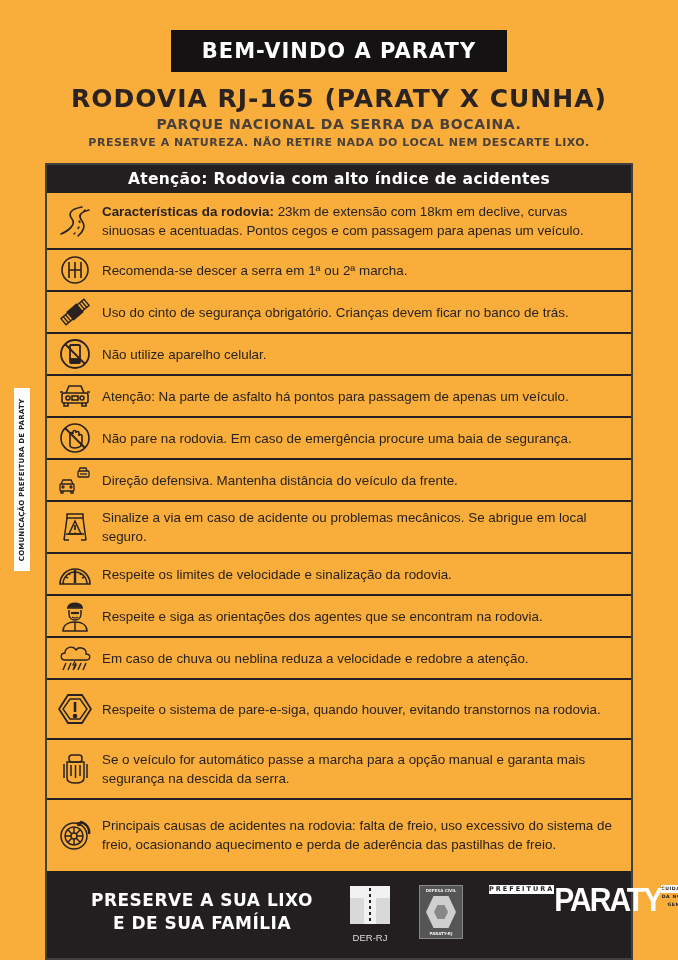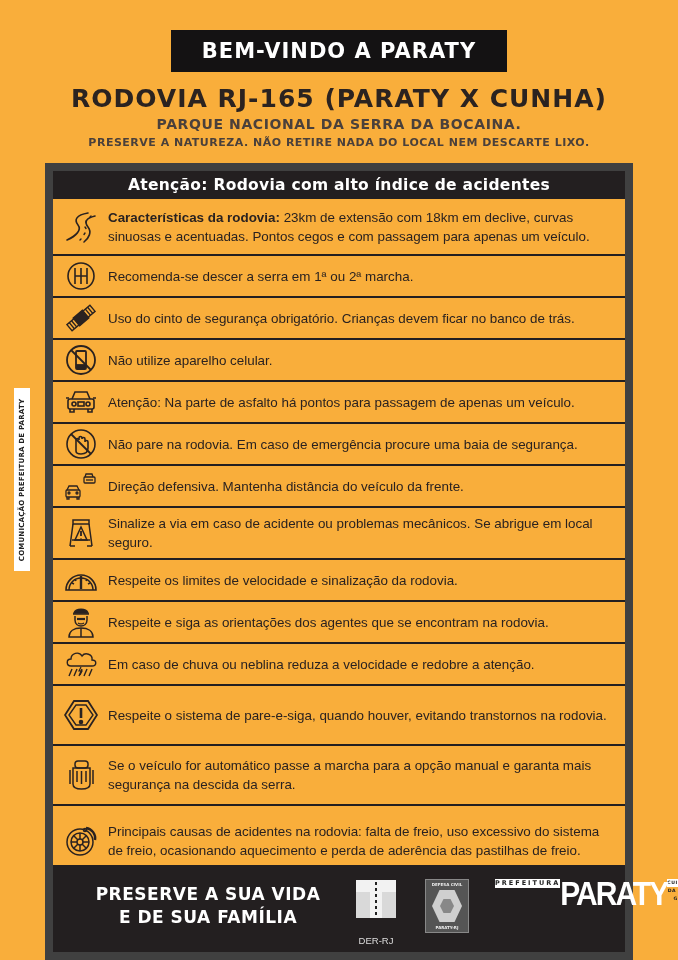--- a/index.html
+++ b/index.html
@@ -31,21 +31,21 @@
   .side-tag {
     position: absolute; left: 14px; top: 388px; width: 16px; height: 183px;
     background: #fff; display: flex; align-items: center; justify-content: center;
   }
   .side-tag span {
     transform: rotate(-90deg); white-space: nowrap;
     font-size: 7px; font-weight: bold; color: #222; letter-spacing: 0.2px;
   }
   .panel {
     position: absolute; left: 45px; top: 163px; width: 588px; height: 797px;
-    border: 8px solid #404040; background: #f9ae3b;
+    border: 2px solid #404040; background: #f9ae3b;
   }
   .panel-header {
     height: 28px; background: #231f20; color: #fff;
     display: flex; align-items: center; justify-content: center;
     font-weight: bold; font-size: 15.5px; letter-spacing: 0.3px;
   }
   .rows { display: flex; flex-direction: column; }
   .row {
     display: flex; align-items: center;
     border-bottom: 2px solid #231f20;
@@ -71,21 +71,21 @@
     color: #fff; font-weight: bold; font-size: 17px; line-height: 23px; letter-spacing: 0.5px;
   }
   .logo-der {
     position: absolute; left: 303px; top: 15px; width: 40px; height: 54px;
   }
   .logo-der .blk { width: 40px; height: 38px; background: #d9d9d9; position: relative; }
   .logo-der .blk .t1 { position: absolute; left: 0; top: 0; width: 40px; height: 12px; background:#f2f2f2; }
   .logo-der .blk .t2 { position: absolute; left: 14px; top: 0; width: 12px; height: 38px; background:#f2f2f2; }
   .logo-der .blk .dash { position: absolute; left: 19px; top: 2px; width: 2px; height: 34px;
      background: repeating-linear-gradient(#222 0 3px, transparent 3px 6px); }
-  .logo-der .lbl { color: #ddd; font-family: "Liberation Sans", sans-serif; font-size: 9.5px; text-align: center; margin-top: 17px; }
+  .logo-der .lbl { color: #ddd; font-family: "Liberation Sans", sans-serif; font-size: 9.5px; text-align: center; margin-top: 8px; }
   .logo-dc {
     position: absolute; left: 372px; top: 14px; width: 44px; height: 54px;
     background: #555; border: 1px solid #888;
     display: flex; flex-direction: column; align-items: center; justify-content: space-between;
     padding: 2px 0;
   }
   .logo-dc .tiny { font-size: 4px; color: #eee; font-weight: bold; }
   .logo-dc .emblem { width: 30px; height: 32px; background: #cfcfcf; clip-path: polygon(25% 0,75% 0,100% 50%,75% 100%,25% 100%,0 50%); display:flex; align-items:center; justify-content:center; }
   .logo-dc .emblem div { width: 14px; height: 14px; background:#888; clip-path: polygon(25% 0,75% 0,100% 50%,75% 100%,25% 100%,0 50%); }
   .logo-paraty {
@@ -284,21 +284,21 @@
           <path d="M22 4 C28 5 32 10 31 16" stroke-width="2.4"></path>
           <circle cx="21" cy="6" r="1.5"></circle>
         </svg>
       </div>
       <div class="text">Principais causas de acidentes na rodovia: falta de freio, uso excessivo do sistema de freio, ocasionando aquecimento e perda de aderência das pastilhas de freio.</div>
     </div>
   </div>
 
   <div class="footer">
     <div class="footer-slogan">
-      <div>PRESERVE A SUA VIDA</div>
+      <div>PRESERVE A SUA LIXO</div>
       <div>E DE SUA FAMÍLIA</div>
     </div>
     <div class="logo-der">
       <div class="blk">
         <div class="t1"></div>
           <div class="t2"></div>
           <div class="dash"></div>
       </div>
       <div class="lbl">DER-RJ</div>
     </div>

